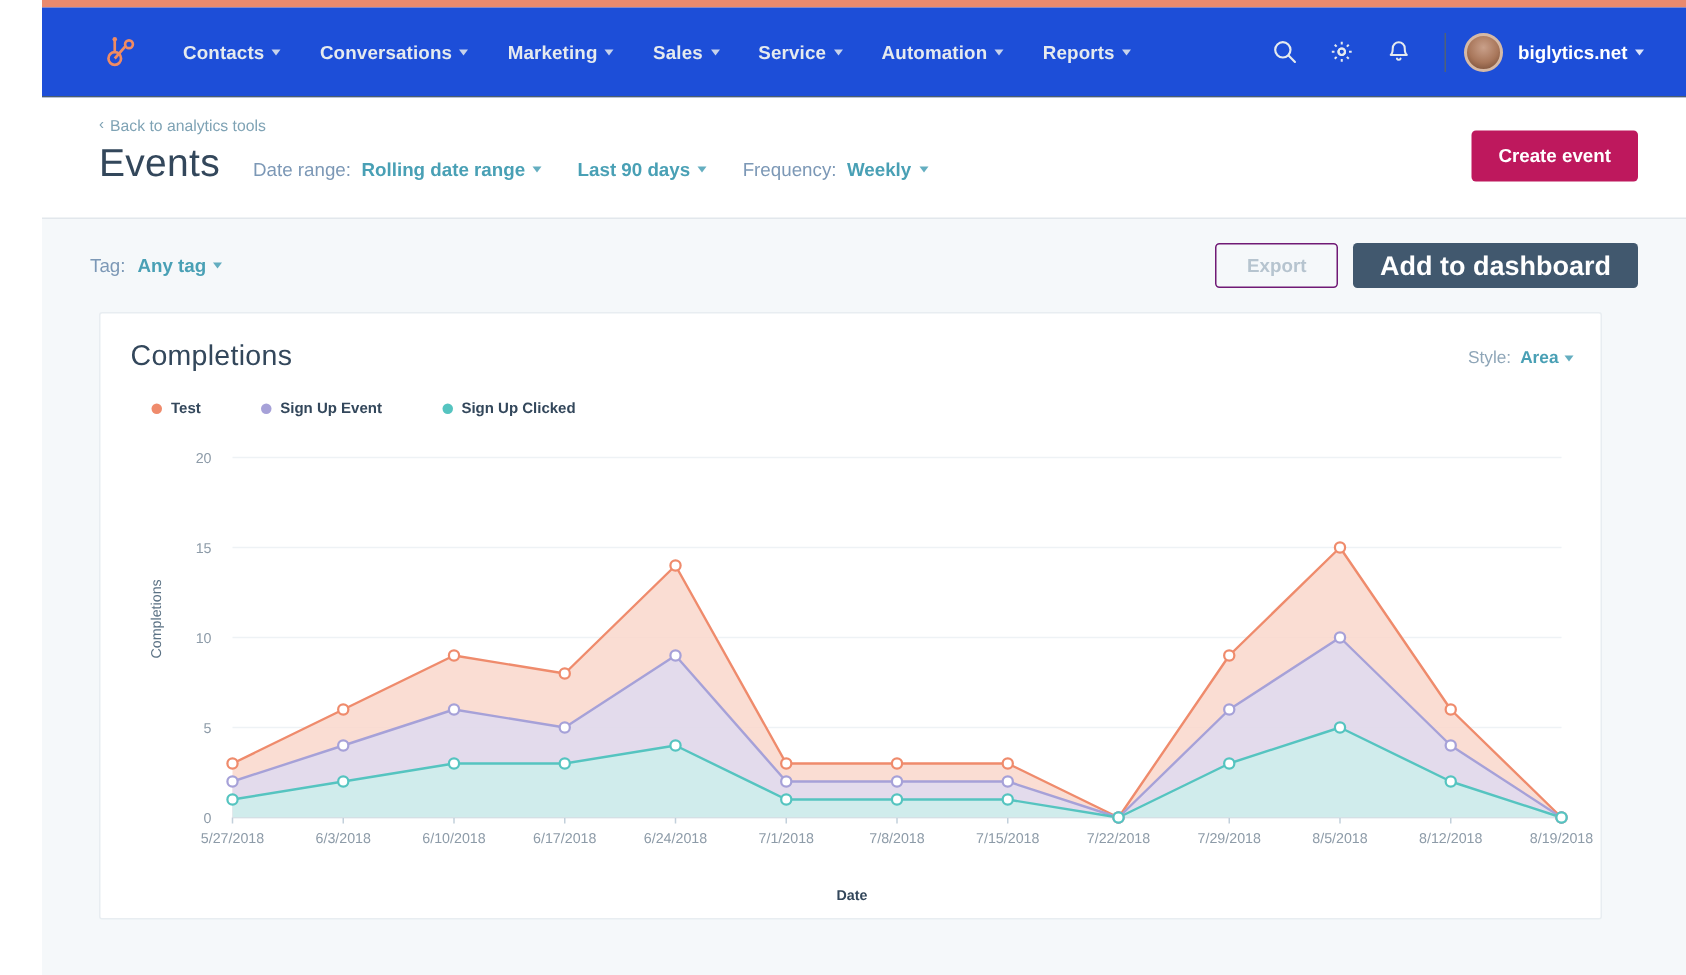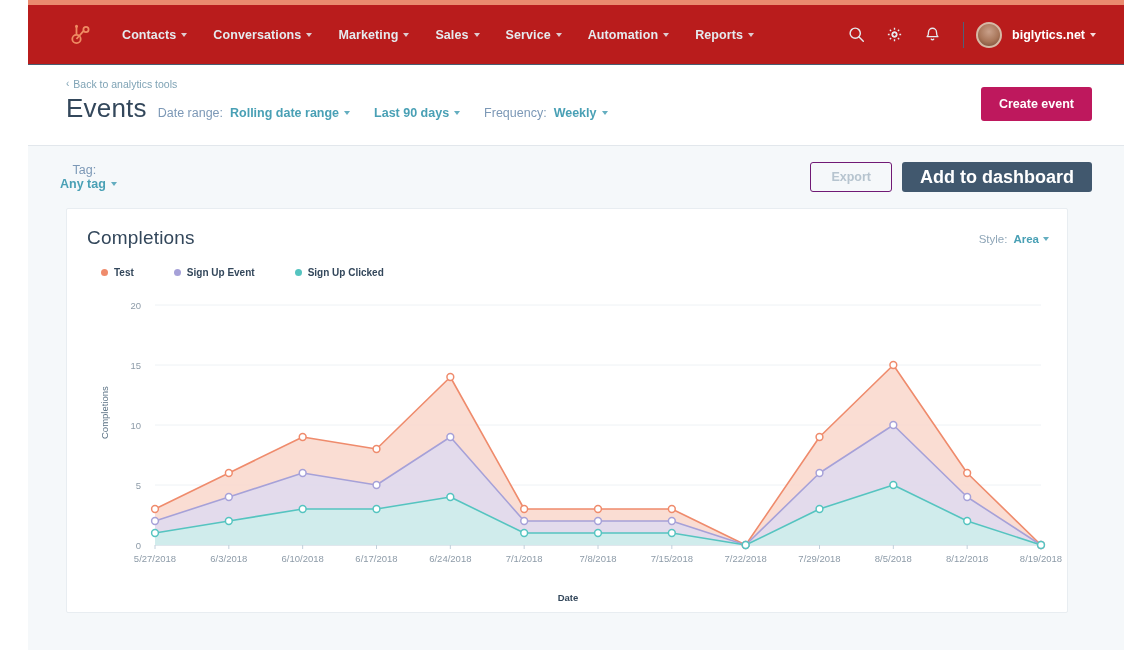--- a/index.html
+++ b/index.html
@@ -13,21 +13,21 @@
 
   
   .accent-bar {
     position:absolute; top:0; left:28px; width:1096px; height:5px;
     background:#ea8a6e;
   }
 
   
   .navbar {
     position:absolute; top:5px; left:28px; width:1096px; height:60px;
-    background:#b91c1c;
+    background:#1d4ed8;
     display:flex; align-items:center;
     border-bottom:1px solid #4a5d70;
   }
   .logo { margin-left:40px; margin-right:30px; display:flex; align-items:center; }
   .nav-items { display:flex; align-items:center; gap:26px; }
   .nav-item {
     color:#e5eaee; font-size:12.5px; font-weight:bold; letter-spacing:.1px;
     display:flex; align-items:center; gap:5px; cursor:pointer; white-space:nowrap;
   }
   .caret {
@@ -57,42 +57,42 @@
   .back-link {
     position:absolute; left:38px; top:13px;
     color:#7fa3b5; font-size:10.5px; display:flex; align-items:center; gap:4px; cursor:pointer;
   }
   .back-chev { font-size:10px; line-height:1; }
   .header-row {
     position:absolute; left:38px; top:30px; display:flex; align-items:baseline; gap:0;
   }
   .page-title {
     font-size:26px; color:#33475b; font-weight:300; letter-spacing:.2px;
-    margin-right:11px; line-height:1;
+    margin-right:22px; line-height:1;
   }
   .ctrl-label { font-size:12.5px; color:#7c98b6; margin-right:7px; }
   .ctrl-value {
     font-size:12.5px; color:#49a0b5; font-weight:bold; cursor:pointer;
     display:inline-flex; align-items:center; gap:5px; margin-right:24px;
   }
   .ctrl-value .caret { border-top-color:#49a0b5; }
   .btn-create {
     position:absolute; right:32px; top:22px;
     background:#be185d; color:#fff; border:none; border-radius:3px;
     font-size:12.5px; font-weight:bold; padding:0 18px; height:34px;
     font-family:inherit; cursor:pointer;
   }
 
   
   .toolbar {
     position:absolute; top:146px; left:28px; width:1096px; height:62px;
     background:#f5f8fa;
     display:flex; align-items:center;
   }
-  .tag-group { display:flex; align-items:center; margin-left:32px;flex-direction:column; }
+  .tag-group { display:flex; align-items:center; margin-left:32px; }
   .tag-label { font-size:12.5px; color:#7c98b6; margin-right:8px; }
   .tag-value { font-size:12.5px; color:#49a0b5; font-weight:bold; display:inline-flex;align-items:center;gap:5px; cursor:pointer;}
   .tag-value .caret { border-top-color:#49a0b5; }
   .toolbar-right { margin-left:auto; margin-right:32px; display:flex; align-items:center; gap:10px; }
   .btn-export {
     background:#f5f8fa; color:#b6c4cf; border:1px solid #701a75; border-radius:3px;
     font-size:12.5px; font-weight:bold; padding:0 20px; height:30px; font-family:inherit; cursor:pointer;
   }
   .btn-dashboard {
     background:#41586e; color:#fff; border:none; border-radius:3px;

